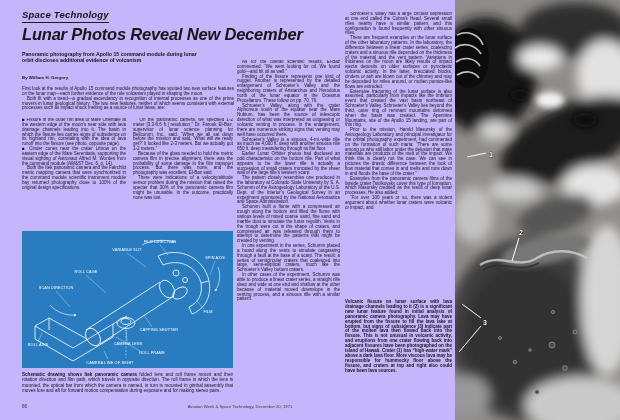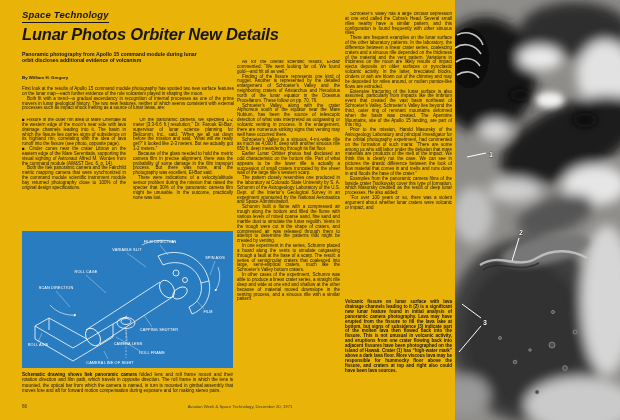--- a/index.html
+++ b/index.html
@@ -1,17 +1,17 @@
 <!DOCTYPE html>
 <html><head>
 <meta charset="utf-8">
 <style>
   *{margin:0;padding:0;box-sizing:border-box}
   html,body{width:620px;height:420px;overflow:hidden;background:#e8e6e1}
-  .page{position:relative;width:620px;height:420px;background:#eab308;
+  .page{position:relative;width:620px;height:420px;background:#c4b5fd;
         font-family:"Liberation Sans",sans-serif;color:#161616}
   .abs{position:absolute}
   .kicker{left:22px;top:9px;font-size:9.5px;font-weight:bold;font-style:italic;
           border-bottom:1.2px solid #1a1a1a;padding-bottom:2px;letter-spacing:.2px}
   .title{left:22px;top:25px;font-size:16.5px;font-weight:bold;font-style:italic;
          letter-spacing:-.2px;white-space:nowrap}
   .subtitle{left:22px;top:52px;width:178px;font-size:5.2px;font-weight:bold;line-height:5.8px}
   .byline{left:22px;top:75px;font-size:4.4px;font-weight:bold}
   .intro{left:22px;top:87px;width:212px;font-size:4.5px;line-height:4.85px;text-align:justify}
   .col{font-size:4.5px;line-height:4.85px;text-align:justify;overflow:hidden}
@@ -35,21 +35,21 @@
   .photo svg{display:block;width:165px;height:420px}
   .anno{font-family:"Liberation Sans",sans-serif;font-size:7px;font-weight:bold;fill:#fff;
         text-anchor:middle;paint-order:stroke;stroke:#000;stroke-width:.6px}
 </style>
 </head>
 <body>
 
 <div class="page">
 
   <div class="abs kicker">Space Technology</div>
-  <h1 class="abs title">Lunar Photos Orbiter New Details</h1>
+  <h1 class="abs title">Lunar Photos Reveal New December</h1>
   <div class="abs subtitle">Panoramic photography from Apollo 15 command module during lunar orbit discloses additional evidence of volcanism</div>
   <div class="abs byline">By William H. Gregory</div>
 
   <div class="abs intro">
     <p>First look at the results of Apollo 15 command module photography has spotted two new surface features on the lunar map—each further evidence of the role volcanism played in shaping the moon.</p>
     <p>Both fit with a trend—a gradual ascendancy in recognition of internal processes as one of the prime movers in lunar geological history. The two new features, neither of which seems consistent with external processes such as impact shock melting as a source of lunar lavas, are:</p>
   </div>
 
   <div class="abs col col1">
     <p class="bullet">■ Fissure in the outer rim area of Mare Orientale at the western edge of the moon’s near side with lava drainage channels leading into it. The basin in which the fissure lies carries signs of subsidence on its highland rim, correlating with the idea of lava runoff into the fissure (see photo, opposite page).</p>

